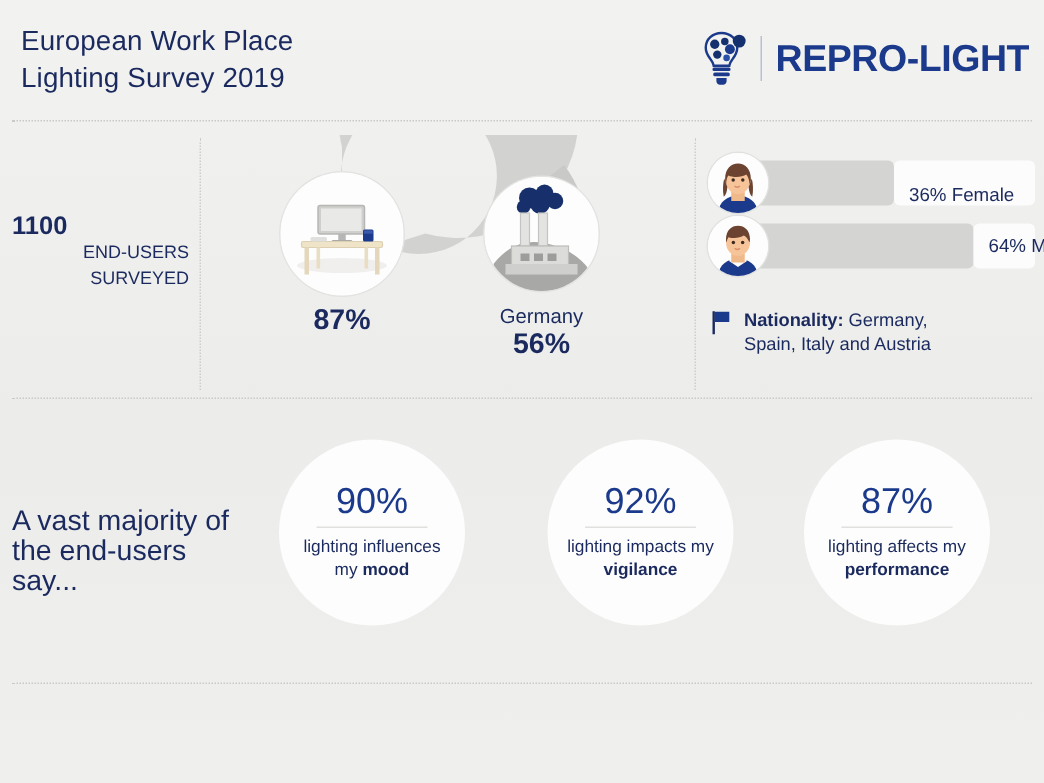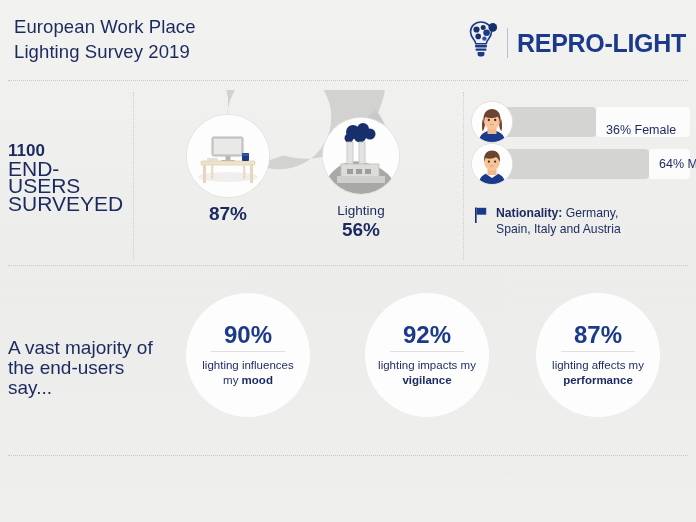--- a/index.html
+++ b/index.html
@@ -46,21 +46,21 @@
     color: #1b2a5e;
     letter-spacing: 0.1px;
     white-space: pre-line;
     font-weight: 400;
   }
   .logo-wrap {
     position: absolute;
     right: 10px;
     top: 20px;
     display: flex;
-    align-items: flex-end;
+    align-items: center;
     gap: 9px;
   }
   .logo-bulb { width: 34px; height: 38px; display:block; }
   .logo-sep {
     width: 1px;
     height: 30px;
     background: #b9c0d4;
   }
   .logo-text {
     font-size: 25px;
@@ -77,23 +77,24 @@
     width: 118px;
     color: #1b2a5e;
     line-height: 17.5px;
   }
   .leftstat .big {
     font-size: 17px;
     font-weight: bold;
     display: block;
   }
   .leftstat .sub {
-    font-size: 21px;
+    font-size: 12px;
     display: block;
     white-space: pre-line;
+    text-align: right;
   }
 
   
   .donut-zone {
     position: absolute;
     left: 140px;
     top: 90px;
     width: 320px;
     height: 170px;
   }
@@ -209,21 +210,21 @@
     display: flex;
     flex-direction: column;
     align-items: center;
     justify-content: center;
   }
   #circle-0 { left: 186px; }
   #circle-1 { left: 365px; }
   #circle-2 { left: 536px; }
   .stat-circle .pct {
     font-size: 24px;
-    font-weight: bold;
+    font-weight: normal;
     color: #1b3a8c;
     line-height: 26px;
     margin-bottom: 3px;
   }
   .stat-circle .rule {
     width: 74px;
     height: 1px;
     background: #e0e0de;
     margin-bottom: 6px;
   }
@@ -318,21 +319,21 @@
         <rect x="33" y="51" width="6" height="5" fill="#9d9d9b"></rect>
         <rect x="42" y="51" width="6" height="5" fill="#9d9d9b"></rect>
         <rect x="14" y="58" width="48" height="7" fill="#cfcfcd"></rect>
       </svg>
     </div>
 
     <div class="cat-label" id="office-label">
       <span class="pct">87%</span>
     </div>
     <div class="cat-label" id="industry-label">
-      <span class="name">Lighting</span>
+      <span class="name">Germany</span>
       <span class="pct">56%</span>
     </div>
   </div>
 
   <div class="rightpanel">
 
     <div class="genderrow" id="row-female">
       <div class="bar" style="width:96px;"></div>
       <div class="bar-white" style="left:124px; width:94px;align-items:flex-end;">
         <span class="val">36% Female</span>

